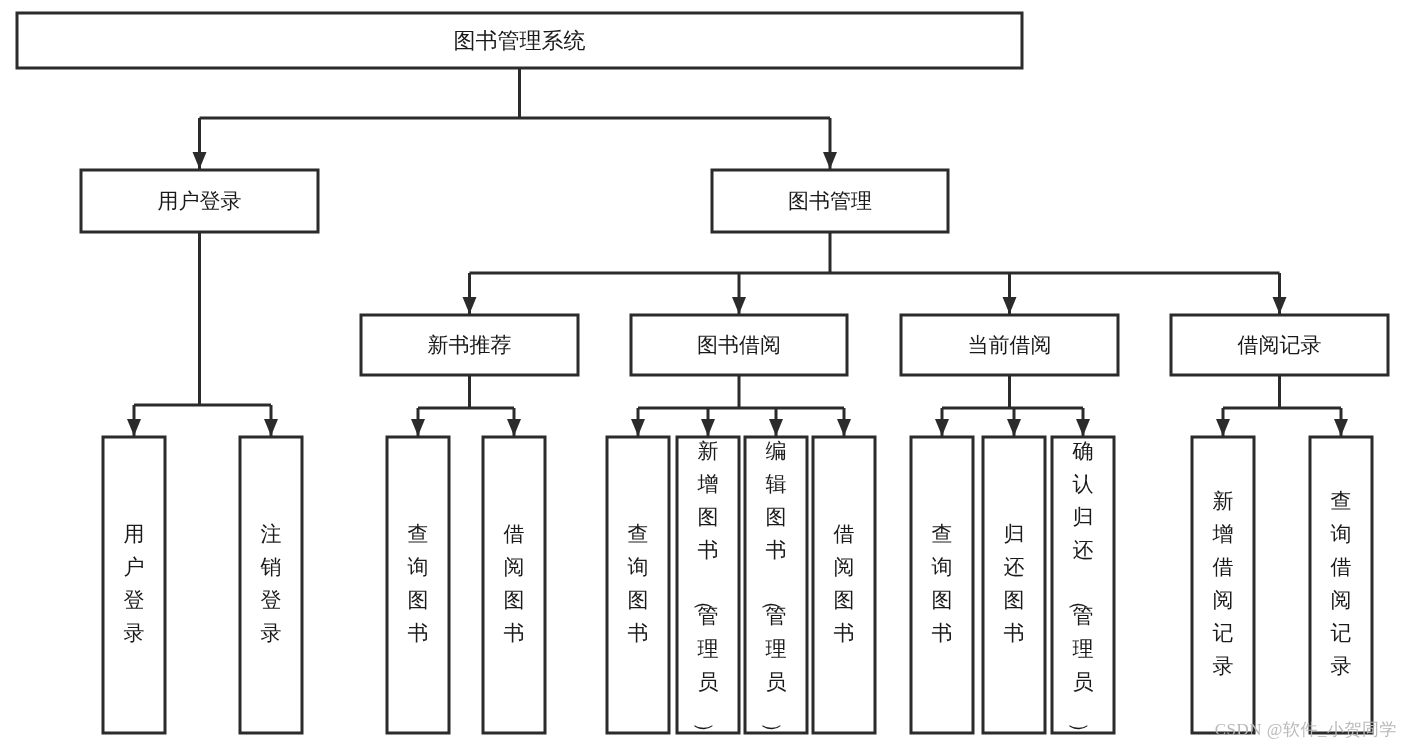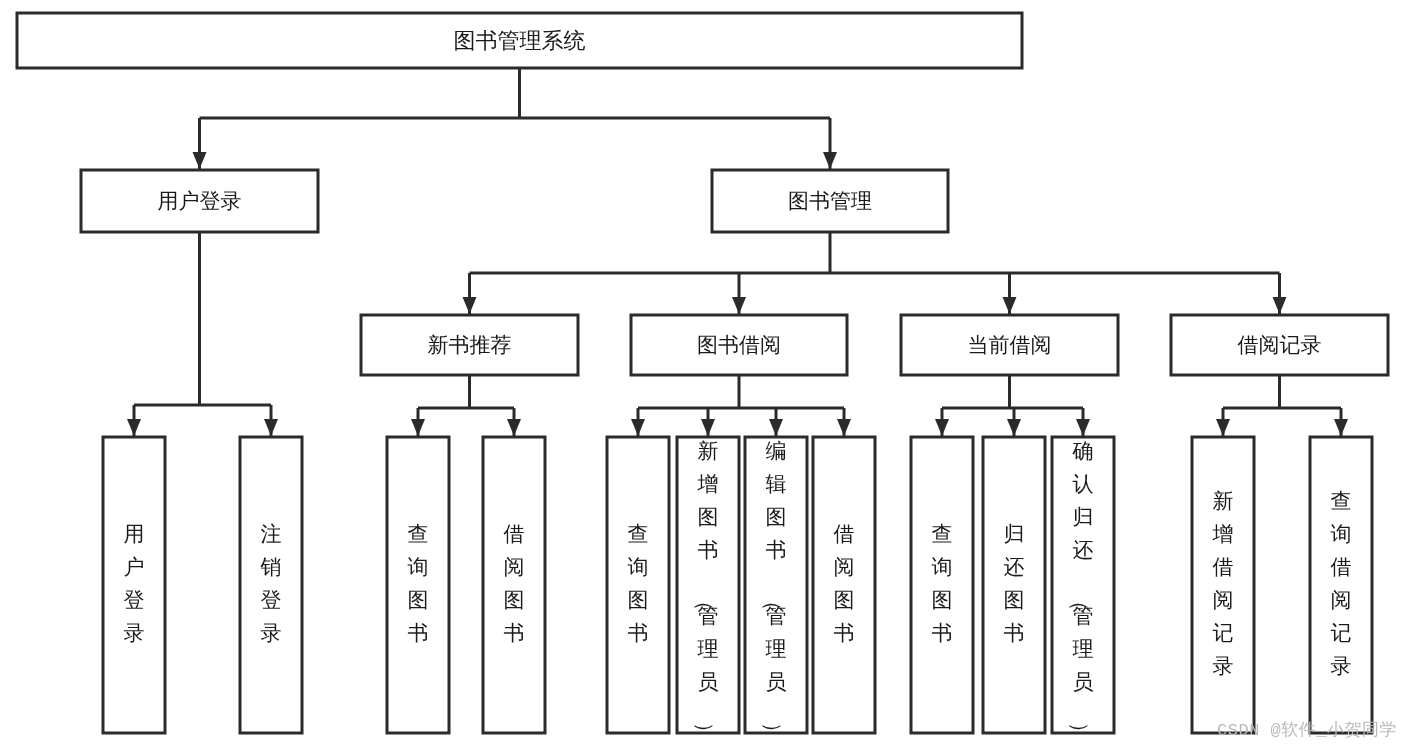--- a/index.html
+++ b/index.html
@@ -58,21 +58,21 @@
   .leaf-label-v {
     font-family: "DejaVu Sans", "Liberation Sans", sans-serif;
     font-size: 21px;
     fill: #1a1a1a;
     text-anchor: middle;
   }
   .watermark {
     position: absolute;
     right: 8px;
     bottom: 6px;
-    font-family: Liberation Mono, monospace;
+    font-family: Liberation Serif, serif;
     font-size: 17px;
     color: #b9b9b9;
     white-space: nowrap;
     letter-spacing: 0.5px;
   }
 </style>
 </head>
 <body>
 
 <div id="diagram-root">

